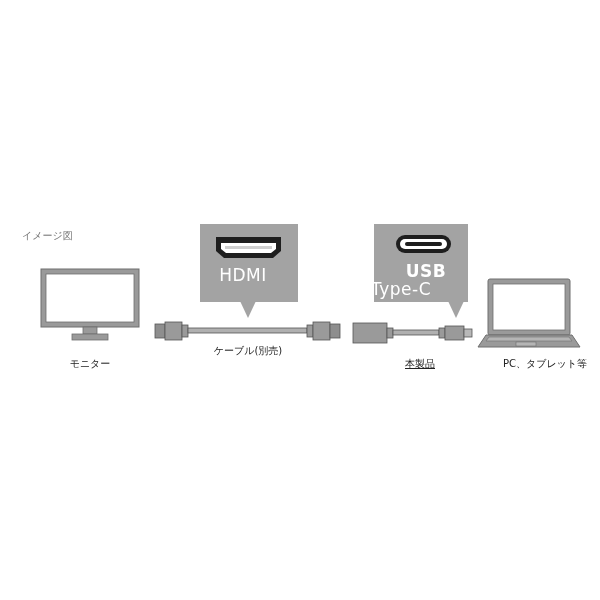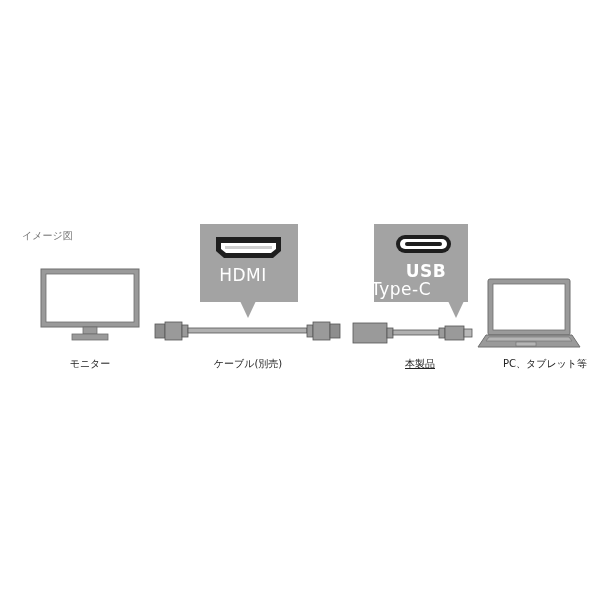--- a/index.html
+++ b/index.html
@@ -75,15 +75,15 @@
     <path d="M489,337 L569,337 L572,341 L486,341 Z" fill="#b5b5b5" stroke="#6e6e6e" stroke-width="0.6"></path>
     <rect x="516" y="342" width="20" height="4" fill="#b5b5b5" stroke="#6e6e6e" stroke-width="0.6"></rect>
   </g>
 </svg>
 
 <div class="abs callout-text" style="left:200px; top:266px; width:86px;">HDMI</div>
 <div class="abs callout-text" style="left:374px; top:262px; width:104px;font-weight:bold;">USB</div>
 <div class="abs callout-text" style="left:356px; top:280px; width:74px;margin-left:8px;">Type-C</div>
 
 <div class="abs label" style="left:90px; top:357px;">モニター</div>
-<div class="abs label" style="left:248px; top:357px;">ケーブル(別売)</div>
+<div class="abs label" style="left:248px; top:344px;">ケーブル(別売)</div>
 <div class="abs label" style="left:420px; top:357px;text-decoration:underline;">本製品</div>
 <div class="abs label" style="left:545px; top:357px;">PC、タブレット等</div>
 
 </body></html>

